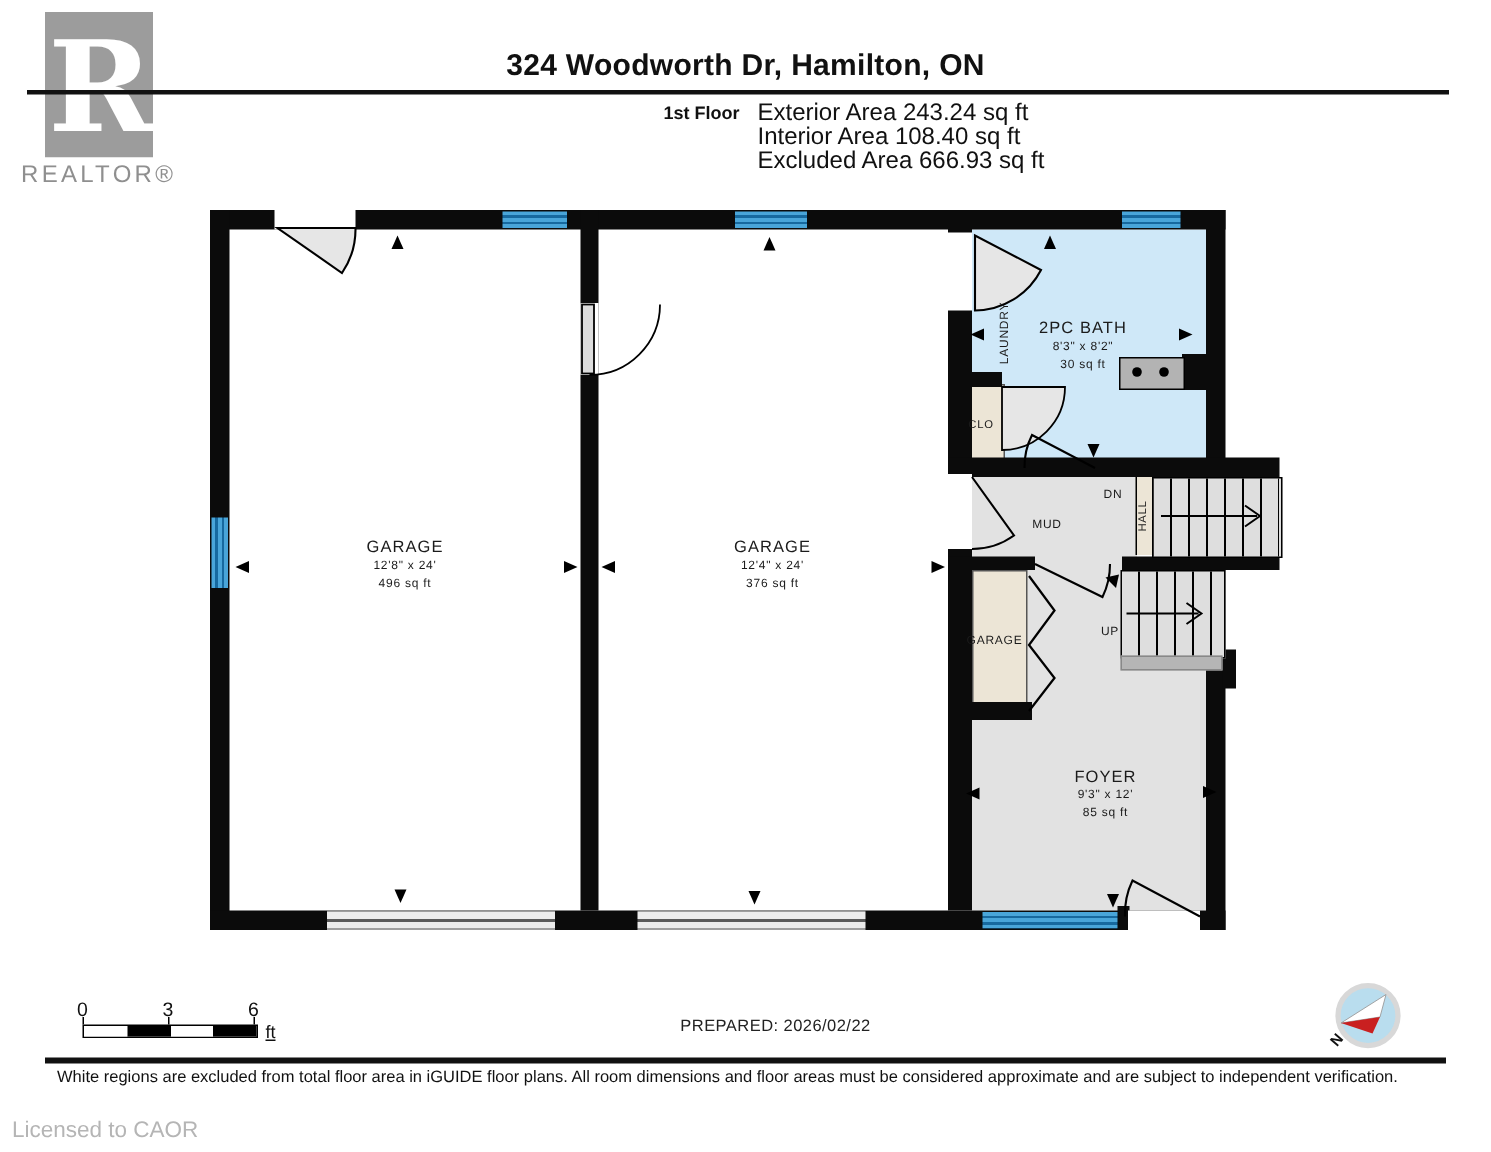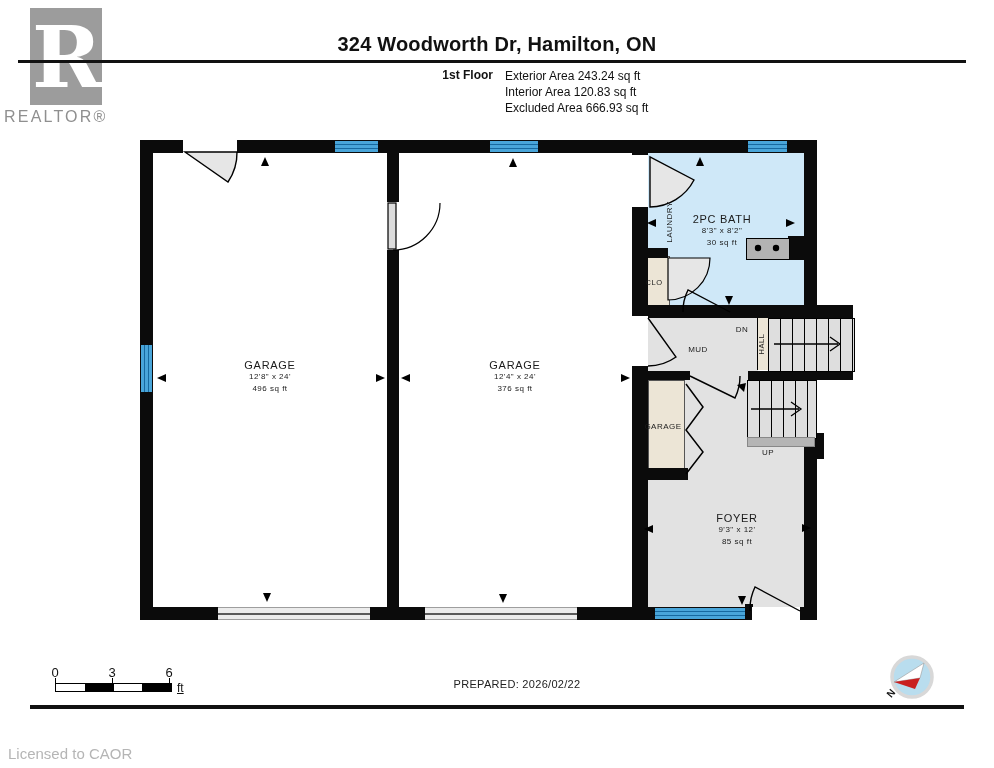--- a/index.html
+++ b/index.html
@@ -19,22 +19,22 @@
   .bathblue{background:#cfe8f8;}
   .rlabel{position:absolute;transform:translate(-50%,-50%);font-size:8px;letter-spacing:.5px;
           color:#1b1b1b;text-align:center;line-height:12px;white-space:nowrap;}
   .rlabel .nm{font-size:11px;letter-spacing:.7px;}
   .vert{transform:translate(-50%,-50%) rotate(-90deg);}
   .hdr-title{position:absolute;left:0;top:33px;width:994px;text-align:center;
              font-size:20px;font-weight:bold;letter-spacing:.2px;}
   .hdr-rule{position:absolute;left:18px;top:60px;width:948px;height:3px;background:#111;}
   .floor-label{position:absolute;left:408px;top:68px;width:85px;text-align:right;
                font-size:12px;font-weight:bold;}
-  .stats{position:absolute;left:505px;top:68px;font-size:12px;line-height:16px;}
-  .logo-word{position:absolute;left:4px;top:108px;font-size:16px;letter-spacing:2.2px;color:#8f8f8f;}
+  .stats{position:absolute;left:505px;top:68px;font-size:16px;line-height:16px;}
+  .logo-word{position:absolute;left:14px;top:108px;font-size:16px;letter-spacing:2.2px;color:#8f8f8f;}
   .scale-num{position:absolute;transform:translateX(-50%);font-size:13px;top:665px;}
   .scale-ft{position:absolute;left:177px;top:681px;font-size:12px;text-decoration:underline;}
   .prepared{position:absolute;left:497px;top:678px;transform:translateX(-50%);
             font-size:11px;letter-spacing:.3px;color:#222;margin-left:20px;}
   .ftr-rule{position:absolute;left:30px;top:705px;width:934px;height:4px;background:#111;}
   .disclaimer{position:absolute;left:38px;top:712px;font-size:11px;color:#111;}
   .license{position:absolute;left:8px;top:745px;font-size:15px;color:#b5b5b5;}
   svg{display:block;}
   #overlay{position:absolute;left:0;top:0;pointer-events:none;}
 </style>
@@ -49,21 +49,21 @@
       <text x="37" y="79" font-family="DejaVu Serif, serif" font-size="84" font-weight="bold" fill="#ffffff" text-anchor="middle">R</text>
     </svg>
   </div>
   <div class="logo-word">REALTOR®</div>
 
   <div class="hdr-title">324 Woodworth Dr, Hamilton, ON</div>
   <div class="hdr-rule"></div>
   <div class="floor-label">1st Floor</div>
   <div class="stats">
     <div>Exterior Area 243.24 sq ft</div>
-    <div>Interior Area 120.83 sq ft</div>
+    <div>Interior Area 108.40 sq ft</div>
     <div>Excluded Area 666.93 sq ft</div>
   </div>
 
   <div class="floor bathblue" style="left:648px;top:153px;width:156px;height:157px;"></div>
   <div class="floor gray" style="left:648px;top:312px;width:110px;height:66px;"></div>
   <div class="floor gray" style="left:648px;top:378px;width:156px;height:229px;"></div>
   <div class="floor beige" style="left:757px;top:318px;width:11px;height:52px;border-left:1px solid #000;border-right:1px solid #000;"></div>
   <div class="floor beige" style="left:648px;top:380px;width:35px;height:88px;border:1px solid #555;"></div>
   <div class="floor beige" style="left:643px;top:256px;width:25px;height:50px;border:1px solid #555;"></div>
 
@@ -162,21 +162,21 @@
     <div class="nm">FOYER</div>
     <div>9'3" x 12'</div>
     <div>85 sq ft</div>
   </div>
   <div class="rlabel vert" style="left:670px;top:222px;font-size:8px;">LAUNDRY</div>
   <div class="rlabel" style="left:654px;top:283px;font-size:7.5px;">CLO</div>
   <div class="rlabel" style="left:698px;top:350px;">MUD</div>
   <div class="rlabel" style="left:742px;top:330px;">DN</div>
   <div class="rlabel vert" style="left:762px;top:344px;font-size:7.5px;">HALL</div>
   <div class="rlabel" style="left:663px;top:427px;">GARAGE</div>
-  <div class="rlabel" style="left:768px;top:421px;margin-top:32px;">UP</div>
+  <div class="rlabel" style="left:740px;top:421px;">UP</div>
 
   <div class="scale-num" style="left:55px;">0</div>
   <div class="scale-num" style="left:112px;">3</div>
   <div class="scale-num" style="left:169px;">6</div>
   <div class="abs" style="left:55px;top:678px;width:1px;height:5px;background:#000;"></div>
   <div class="abs" style="left:112px;top:678px;width:1px;height:5px;background:#000;"></div>
   <div class="abs" style="left:169px;top:678px;width:1px;height:5px;background:#000;"></div>
   <div class="abs" style="left:55px;top:683px;width:115px;height:7px;border:1px solid #000;display:flex;">
     <div style="width:25%;background:#fff;"></div>
     <div style="width:25%;background:#000;"></div>
@@ -188,15 +188,16 @@
   <div class="prepared">PREPARED: 2026/02/22</div>
 
   <svg class="abs" style="left:884px;top:650px;" width="64" height="56">
     <circle cx="28" cy="27" r="20" fill="#b9ddee" stroke="#d8d8d8" stroke-width="3.5"></circle>
     <polygon points="10,32 40,13 36,28" fill="#ffffff" stroke="#9a9a9a" stroke-width="0.6"></polygon>
     <polygon points="10,32 36,28 31,39" fill="#c92020"></polygon>
     <text x="4" y="47" font-size="10" font-weight="bold" fill="#111" transform="rotate(-50 7 44)">N</text>
   </svg>
 
   <div class="ftr-rule"></div>
+  <div class="disclaimer">White regions are excluded from total floor area in iGUIDE floor plans. All room dimensions and floor areas must be considered approximate and are subject to independent verification.</div>
   <div class="license">Licensed to CAOR</div>
 
 </div>
 
 </body></html>

